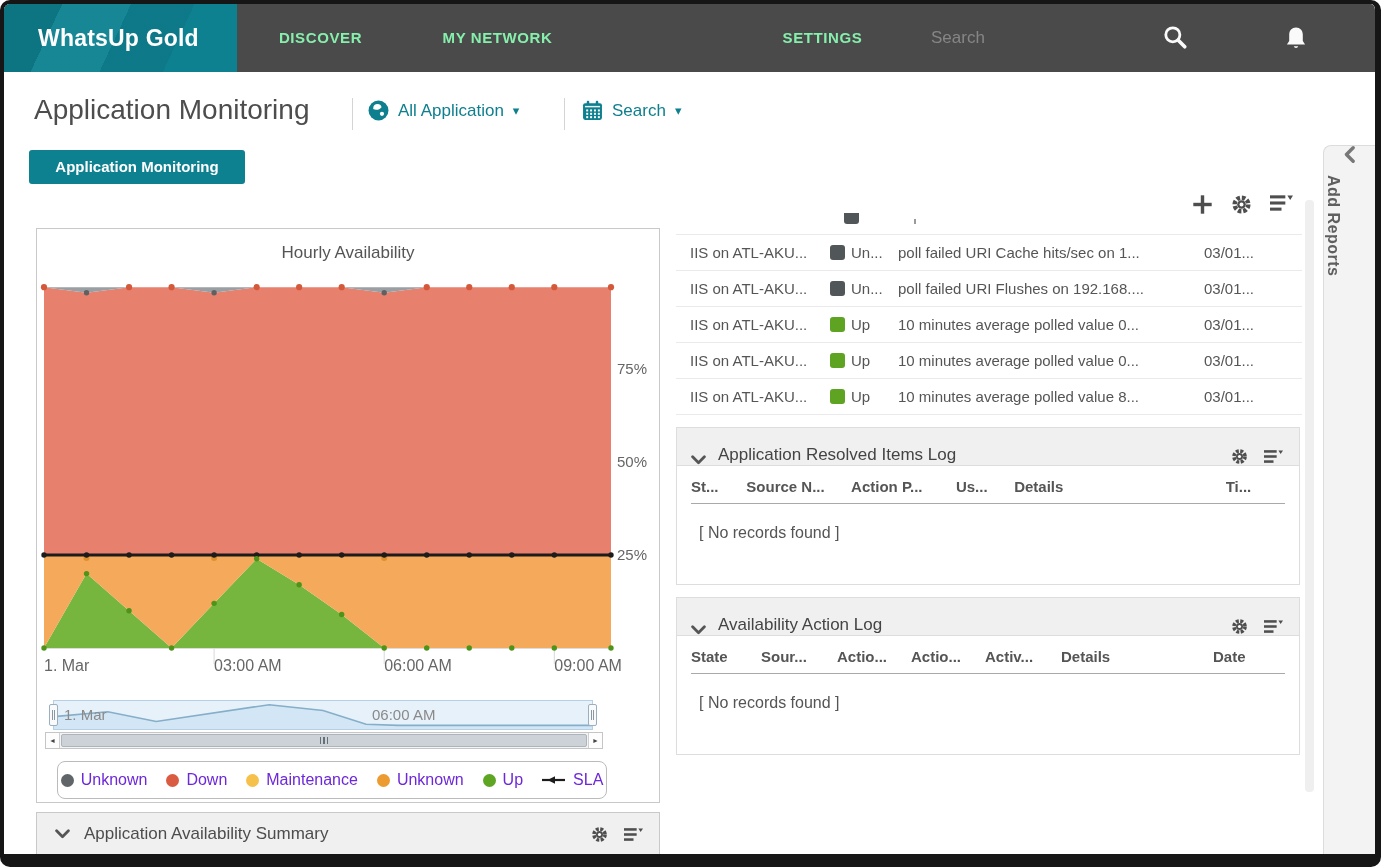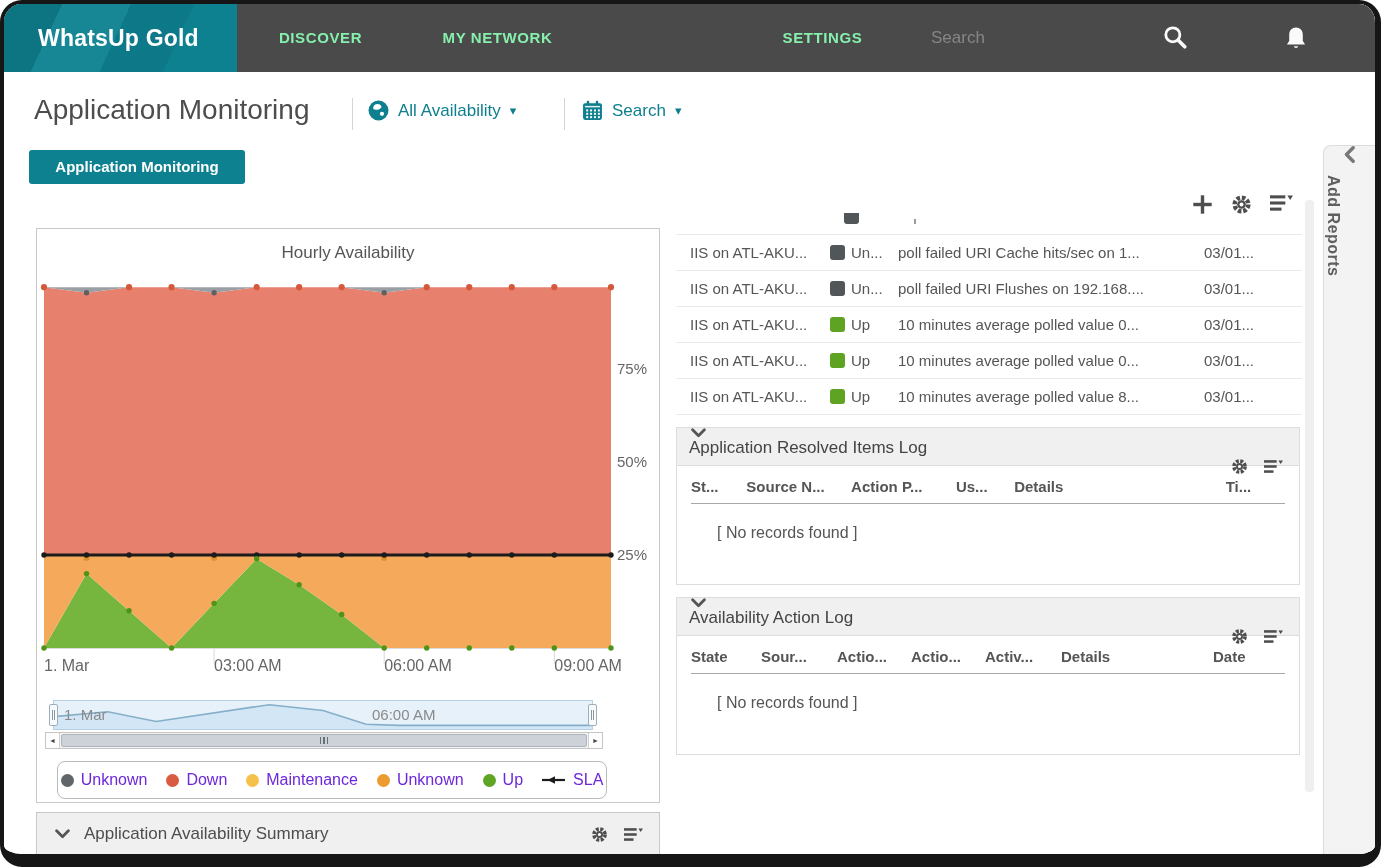--- a/index.html
+++ b/index.html
@@ -1,19 +1,19 @@
 <!DOCTYPE html>
 <html><head>
 <meta charset="utf-8">
 <style>
   html,body{margin:0;padding:0;background:#ffffff;}
   *{box-sizing:border-box;}
   body{font-family:"Liberation Sans", sans-serif; -webkit-font-smoothing:antialiased;}
 
-  .frame{position:relative;width:1381px;height:867px;border:4px solid #161616;border-bottom-width:13px;border-right-width:6px;border-radius:22px;overflow:hidden;background:#fff;}
+  .frame{position:relative;width:1381px;height:867px;border:4px solid #161616;border-bottom-width:13px;border-right-width:6px;border-radius:10px;overflow:hidden;background:#fff;}
   .screen{position:absolute;left:0;top:0;width:1371px;height:850px;background:#fff;}
 
   
   .nav{position:absolute;left:0;top:0;width:1371px;height:68px;background:#4A4A4A;}
   .logo{position:absolute;left:0;top:0;width:233px;height:68px;background:#0E8191;
         background-image:linear-gradient(115deg, rgba(0,0,0,.10) 0 22%, rgba(255,255,255,.04) 22% 48%, rgba(0,0,0,.06) 48% 72%, transparent 72%);
         color:#fff;font-size:23px;font-weight:600;line-height:68px;padding-left:34px;letter-spacing:.2px;cursor:pointer;}
   .nav-item{position:absolute;top:0;height:68px;line-height:68px;text-align:center;color:#86efac;font-size:15px;font-weight:700;letter-spacing:.6px;cursor:pointer;}
   .nav-item.active{background:#0E8191;color:#fff;}
   .nav-search{position:absolute;left:925px;top:0;width:190px;height:68px;background:transparent;border:none;outline:none;color:#ddd;font-size:17px;font-family:"Liberation Sans",sans-serif;}
@@ -66,27 +66,27 @@
   .event-rows{position:absolute;left:0;top:34px;width:626px;border-top:1px solid #EAEAEA;}
   .event-row{height:36px;display:flex;align-items:center;border-bottom:1px solid #EAEAEA;font-size:15px;color:#555;cursor:pointer;}
   .ev-source{width:154px;padding-left:14px;white-space:nowrap;overflow:hidden;}
   .ev-state{width:68px;display:flex;align-items:center;gap:6px;white-space:nowrap;}
   .state-badge{width:15px;height:15px;border-radius:3px;flex:0 0 auto;}
   .ev-details{width:306px;white-space:nowrap;overflow:hidden;}
   .ev-date{flex:1;white-space:nowrap;}
   .scroll-gutter{position:absolute;left:1301px;top:196px;width:9px;height:592px;background:#EFEFEF;border-radius:4px;cursor:grab;}
 
   .section{position:absolute;left:672px;width:624px;border:1px solid #DDD;background:#fff;}
-  .section-header{height:38px;background:#F0F0F0;border-bottom:1px solid #DDD;display:flex;align-items:flex-start;flex-direction:column;}
+  .section-header{height:38px;background:#F0F0F0;border-bottom:1px solid #DDD;display:flex;align-items:flex-end;}
   .section-header .chev{margin-left:14px;color:#555;cursor:pointer;}
   .section-header .sec-title{margin-left:12px;font-size:17px;color:#444;}
   .col-row{display:flex;margin:12px 14px 0 14px;font-size:15px;font-weight:700;color:#555;}
   .col-row span{white-space:nowrap;overflow:hidden;cursor:pointer;}
   .col-sep{margin:8px 14px 0 14px;border-bottom:1px solid #A9A9A9;}
-  .empty-text{margin:20px 0 0 40px;font-size:16px;color:#555;}
+  .empty-text{margin:20px 0 0 22px;font-size:16px;color:#555;}
 
   .r1{width:56px}.r2{width:106px}.r3{width:106px}.r4{width:59px}.r5{width:214px}.r6{width:60px}
   .a1{width:70px}.a2{width:76px}.a3{width:74px}.a4{width:74px}.a5{width:76px}.a6{width:152px}.a7{width:60px}
 
   svg.sym{display:block;}
 </style>
 </head>
 <body>
 
 <svg width="0" height="0" style="position:absolute">
@@ -170,21 +170,21 @@
   </div>
 
   <div class="page-title">Application Monitoring</div>
   <div class="vdiv" style="left:348px;"></div>
   <div class="selector" style="left:364px;">
     <span>
           <svg class="sym" width="21" height="21">
             <use href="#i-globe"></use>
           </svg>
         </span>
-    <span class="sel-label">All Availability</span>
+    <span class="sel-label">All Application</span>
     <span class="caret">▾</span>
   </div>
   <div class="vdiv" style="left:560px;"></div>
   <div class="selector" style="left:578px;">
     <span>
           <svg class="sym" width="21" height="21">
             <use href="#i-cal"></use>
           </svg>
         </span>
     <span class="sel-label">Search</span>

